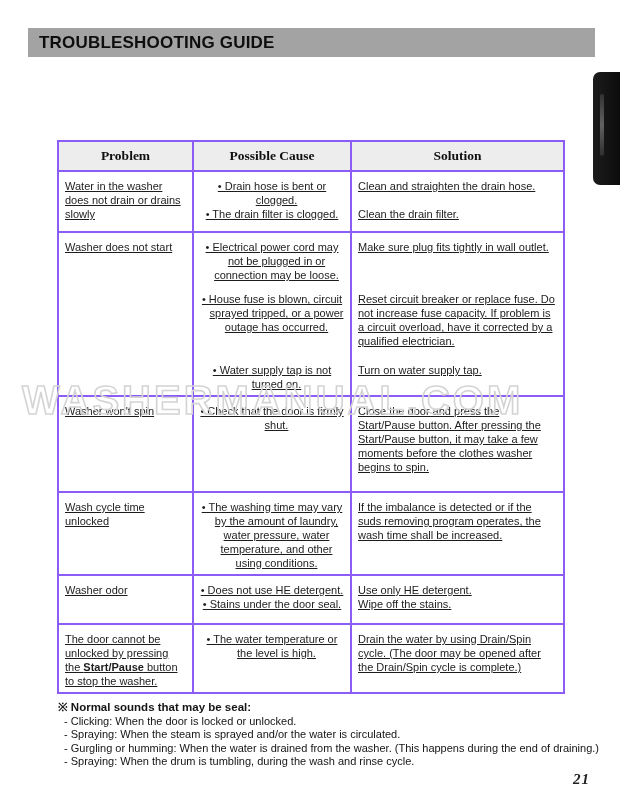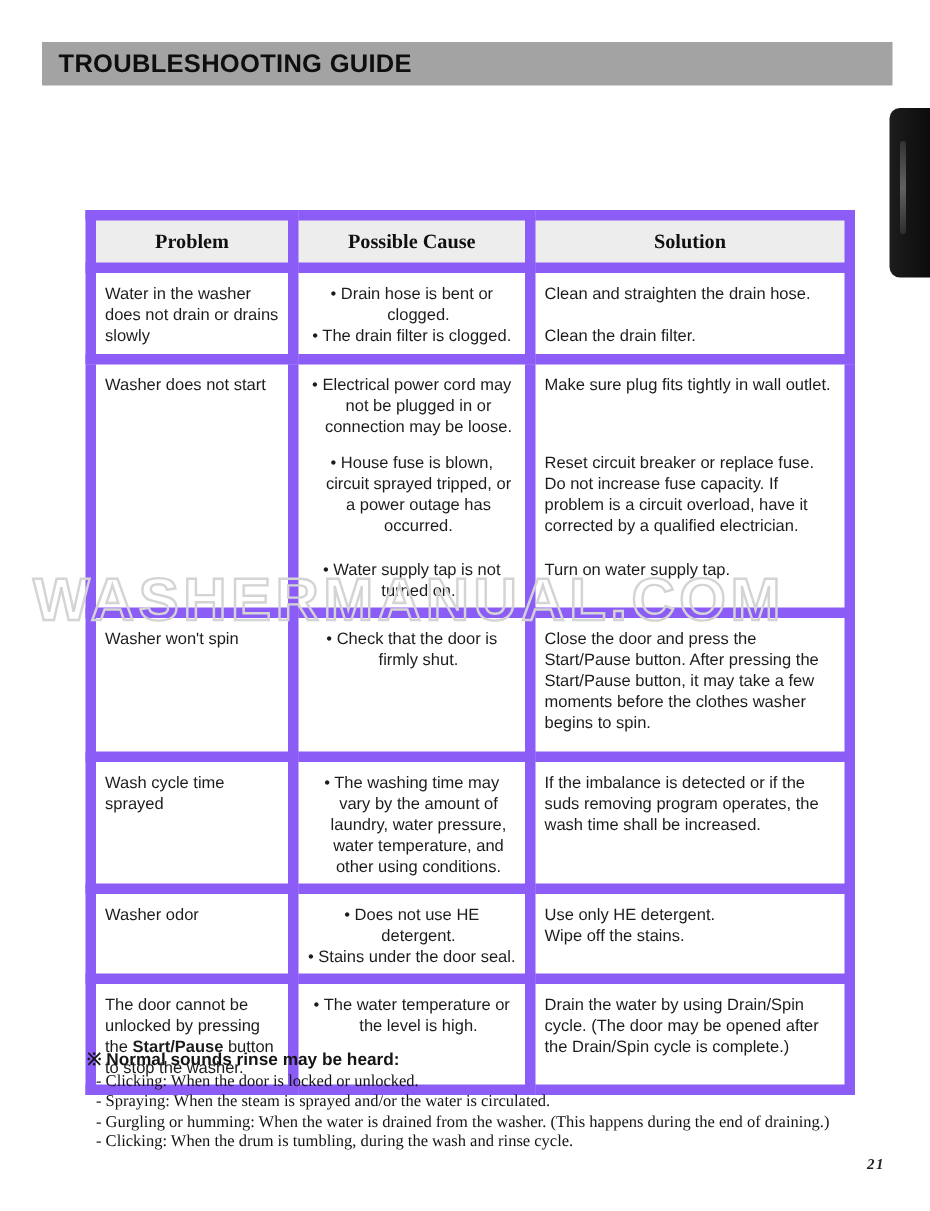--- a/index.html
+++ b/index.html
@@ -26,53 +26,54 @@
   .side-tab::after{
     content:"";position:absolute;left:7px;top:22px;width:4px;height:62px;
     background:linear-gradient(180deg,rgba(255,255,255,.12),rgba(255,255,255,.32),rgba(255,255,255,.10));
     border-radius:3px;
   }
   
   table.ts{
     position:absolute;left:57px;top:140px;width:506px;
     border-collapse:collapse;table-layout:fixed;
   }
-  table.ts th,table.ts td{border:7px solid #8b5cf6;}
+  table.ts th,table.ts td{border:2px solid #8b5cf6;}
   table.ts th{
     background:#ededed;height:26px;vertical-align:middle;text-align:center;
     font-family:"Liberation Serif",serif;font-size:13.5px;font-weight:bold;color:#101010;
   }
   table.ts td{
     vertical-align:top;font-size:11px;line-height:14px;color:#1c1c1c;
     padding:7px 6px 4px 6px;
+    text-decoration:underline;
   }
   table.ts td p{margin:0;}
   td.cause p{padding-left:9px;text-indent:-9px;text-align:center;}
   .mh28{min-height:28px;}
   .mh52{min-height:52px;}
   .mh71{min-height:71px;}
   tr.r1{height:61px;} tr.r2{height:159px;} tr.r3{height:96px;} tr.r4{height:62px;}
   tr.r5{height:42px;} tr.r6{height:49px;} tr.r7{height:63px;}
   .b{font-weight:bold;}
   
   .watermark{
     position:absolute;left:22px;top:378px;white-space:nowrap;pointer-events:none;
     font-family:"Liberation Sans",sans-serif;font-weight:bold;font-size:40px;
     letter-spacing:3px;color:transparent;-webkit-text-stroke:1.6px #d4d4d4;
   }
   
   .notes{position:absolute;left:58px;top:701px;width:548px;font-size:11px;line-height:13.2px;color:#141414;}
   .notes .heading{font-weight:bold;font-size:11.5px;}
-  .notes ul{list-style:none;margin:1px 0 0 0;padding:0;font-family:Liberation Serif, serif;}
+  .notes ul{list-style:none;margin:1px 0 0 0;padding:0;}
   .notes li{padding-left:6px;}
   
   .page-number{
     position:absolute;right:30px;top:771px;
     font-family:"Liberation Serif",serif;font-style:italic;font-weight:bold;
-    font-size:10px;color:#222;letter-spacing:1px;
+    font-size:15px;color:#222;letter-spacing:1px;
   }
 </style>
 </head>
 <body>
 
 <div class="title-bar">
   <span>TROUBLESHOOTING GUIDE</span>
 </div>
 
 <div class="side-tab"></div>
@@ -120,21 +121,21 @@
     <td class="problem"><span>Washer won't spin</span></td>
     <td class="cause">
       <p>• Check that the door is firmly shut.</p>
     </td>
     <td class="solution">
       <p>Close the door and press the Start/Pause button. After pressing the Start/Pause button, it may take a few moments before the clothes washer begins to spin.</p>
     </td>
   </tr>
 
   <tr class="r4">
-    <td class="problem"><span>Wash cycle time sprayed</span></td>
+    <td class="problem"><span>Wash cycle time unlocked</span></td>
     <td class="cause">
       <p>• The washing time may vary by the amount of laundry, water pressure, water temperature, and other using conditions.</p>
     </td>
     <td class="solution">
       <p>If the imbalance is detected or if the suds removing program operates, the wash time shall be increased.</p>
     </td>
   </tr>
 
 
   <tr class="r6">
@@ -159,22 +160,22 @@
     <td class="solution">
       <p>Drain the water by using Drain/Spin cycle. (The door may be opened after the Drain/Spin cycle is complete.)</p>
     </td>
   </tr>
 </tbody>
   </table>
 
 <div class="watermark">WASHERMANUAL.COM</div>
 
 <div class="notes">
-  <div class="heading"><span>※</span><span> Normal sounds rinse may be heard:</span></div>
+  <div class="heading"><span>※</span><span> Normal sounds that may be seal:</span></div>
   <ul>
     <li>- Clicking: When the door is locked or unlocked.</li>
     <li>- Spraying: When the steam is sprayed and/or the water is circulated.</li>
     <li>- Gurgling or humming: When the water is drained from the washer. (This happens during the end of draining.)</li>
-    <li>- Clicking: When the drum is tumbling, during the wash and rinse cycle.</li>
+    <li>- Spraying: When the drum is tumbling, during the wash and rinse cycle.</li>
   </ul>
 </div>
 
 <div class="page-number">21</div>
 
 </body></html>

